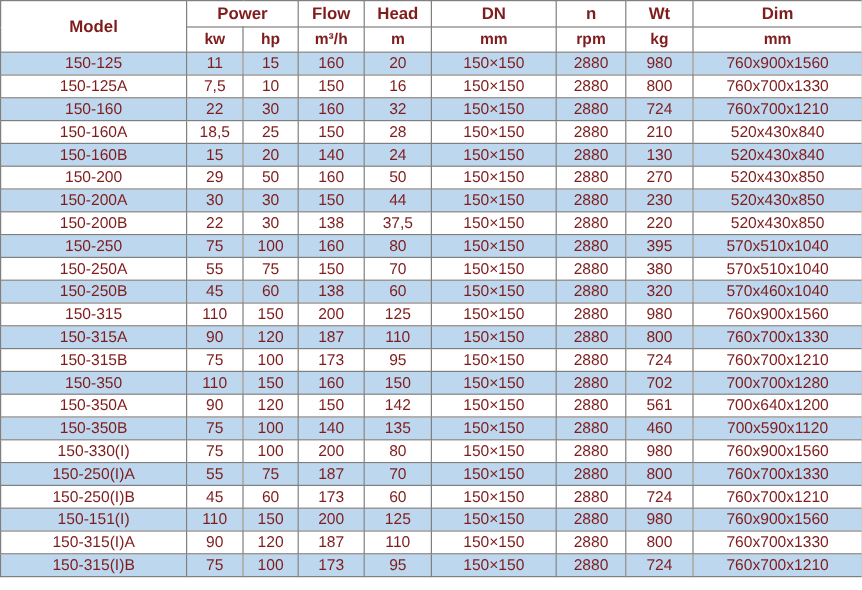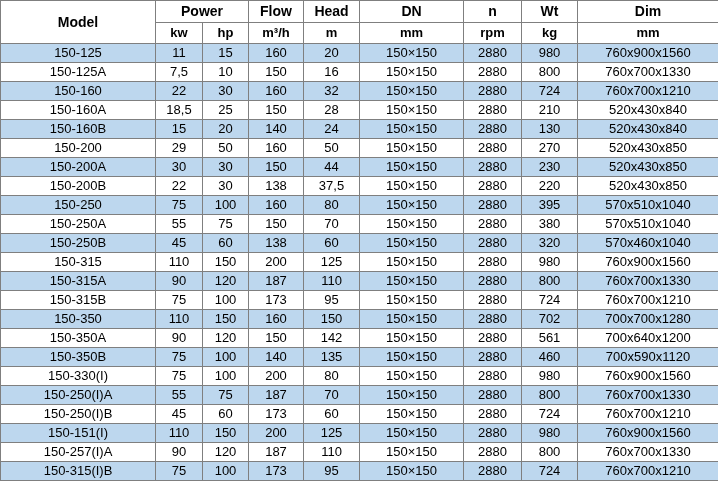--- a/index.html
+++ b/index.html
@@ -11,21 +11,21 @@
     width: 718px;
     height: 492px;
     font-family: "Liberation Sans", sans-serif;
     overflow: hidden;
   }
   table.spec {
     border-collapse: collapse;
     width: 718px;
     table-layout: fixed;
     font-size: 13px;
-    color: #000000;
+    color: #7f1d1d;
   }
   table.spec th, table.spec td {
     border: 1px solid #7f7f7f;
     text-align: center;
     vertical-align: middle;
     padding: 0;
     white-space: nowrap;
     overflow: hidden;
   }
   thead th {
@@ -325,21 +325,21 @@
         <td>110</td>
         <td>150</td>
         <td>200</td>
         <td>125</td>
         <td>150×150</td>
         <td>2880</td>
         <td>980</td>
         <td>760x900x1560</td>
       </tr>
       <tr class="band-white">
-        <td>150-257(I)A</td>
+        <td>150-315(I)A</td>
         <td>90</td>
         <td>120</td>
         <td>187</td>
         <td>110</td>
         <td>150×150</td>
         <td>2880</td>
         <td>800</td>
         <td>760x700x1330</td>
       </tr>
       <tr class="band-blue">

